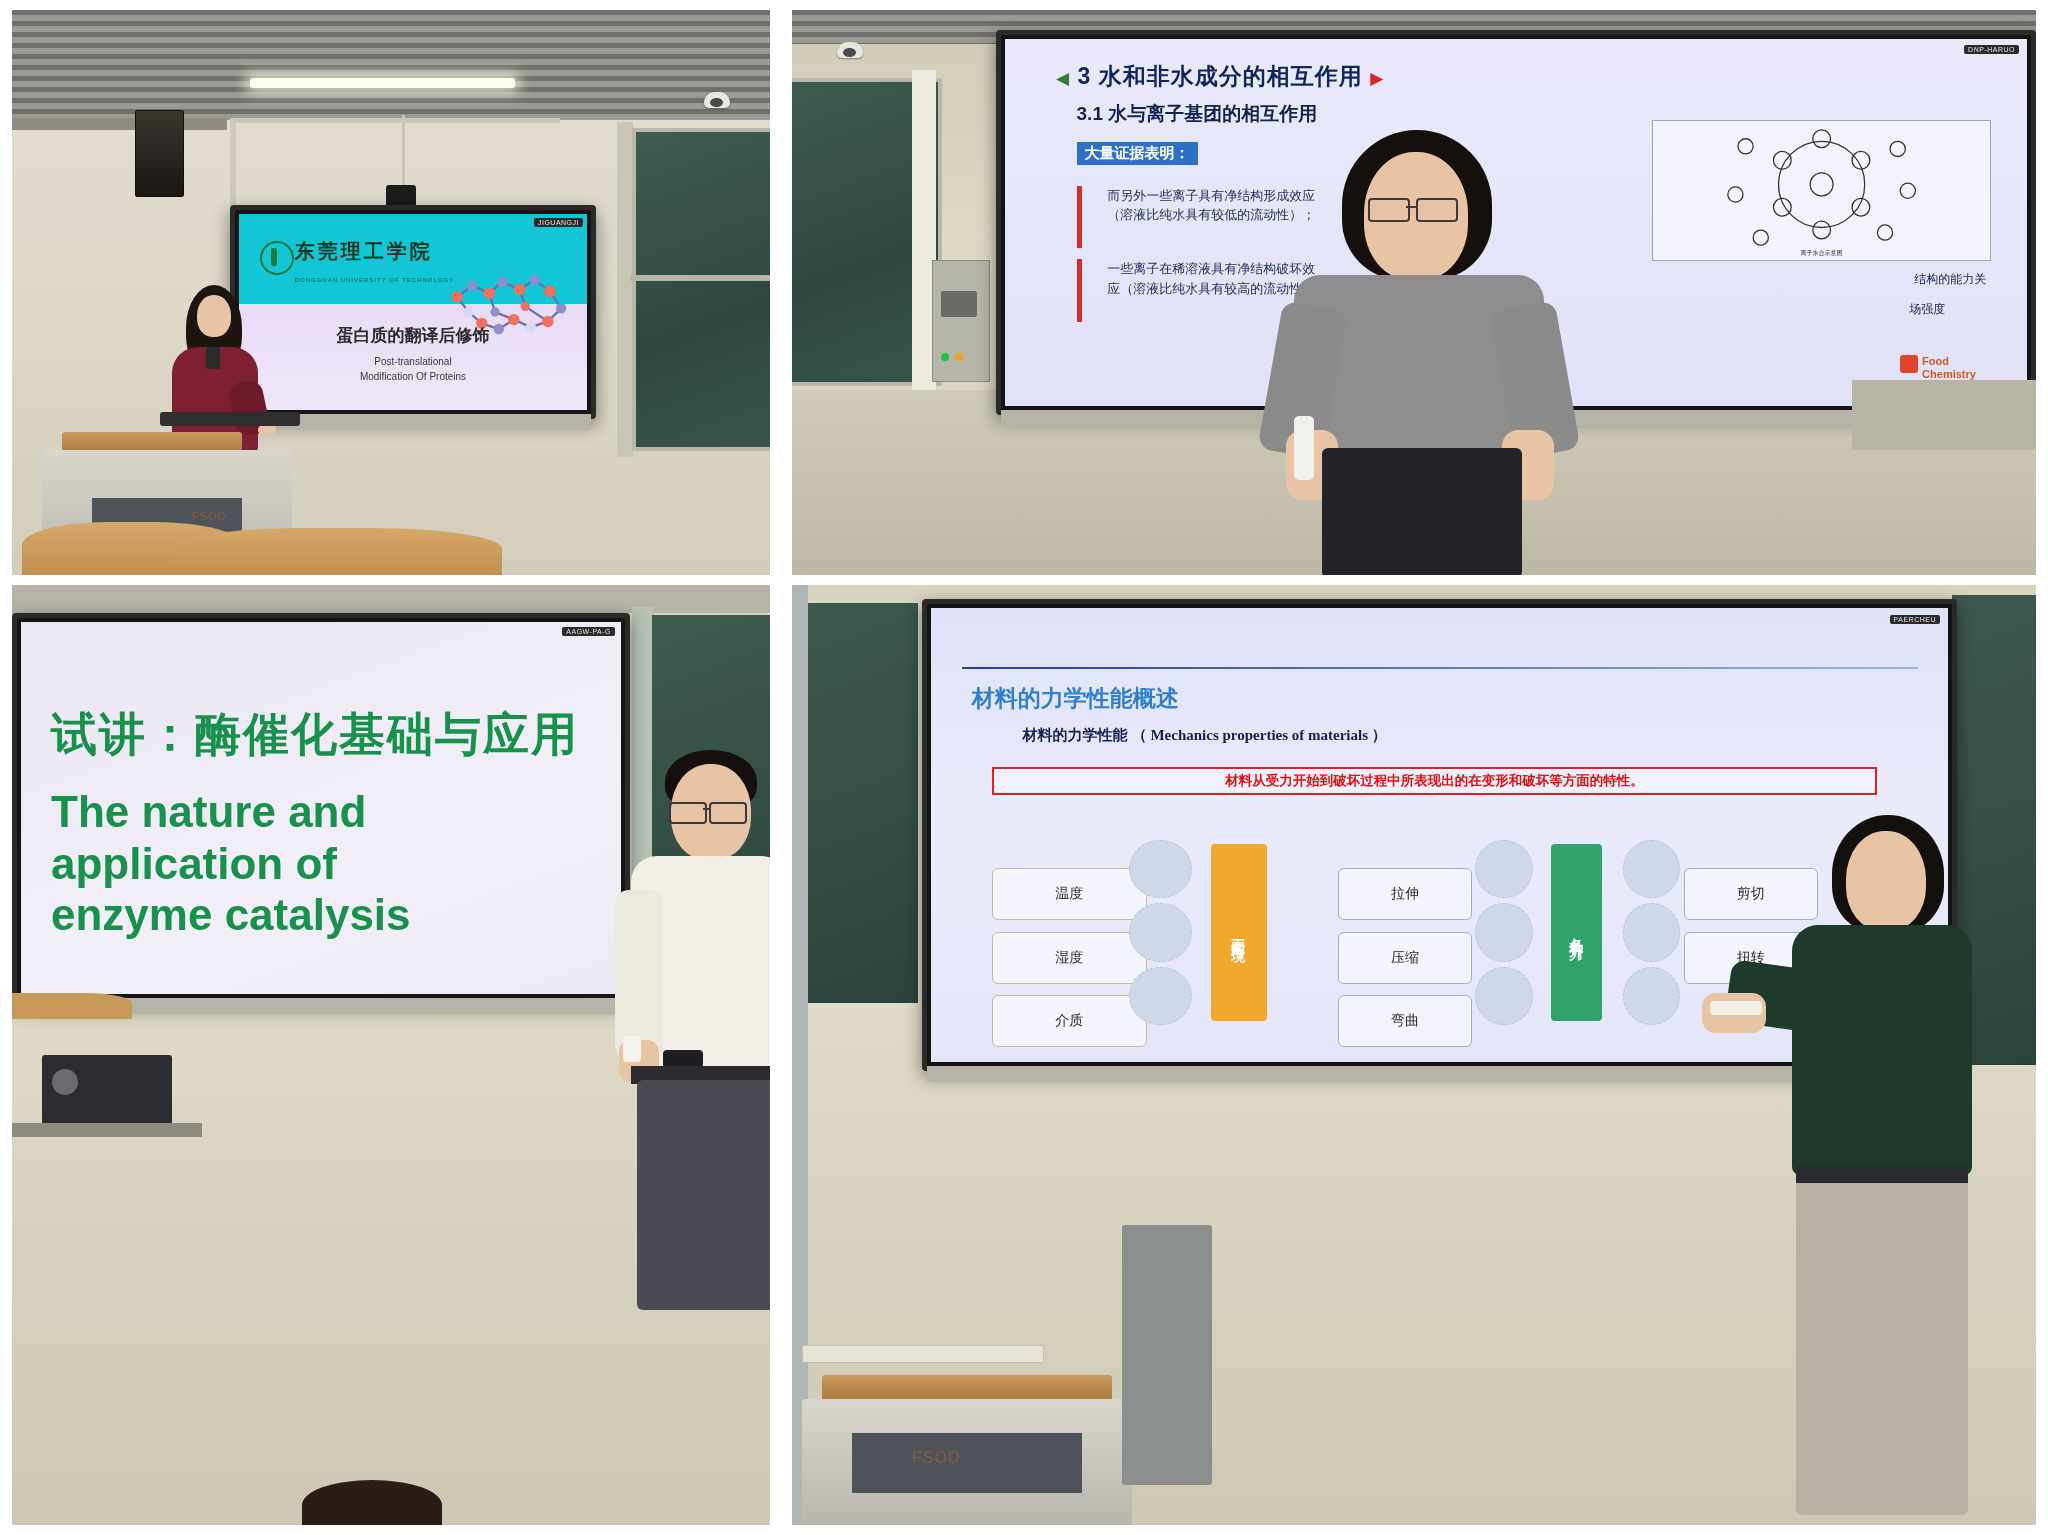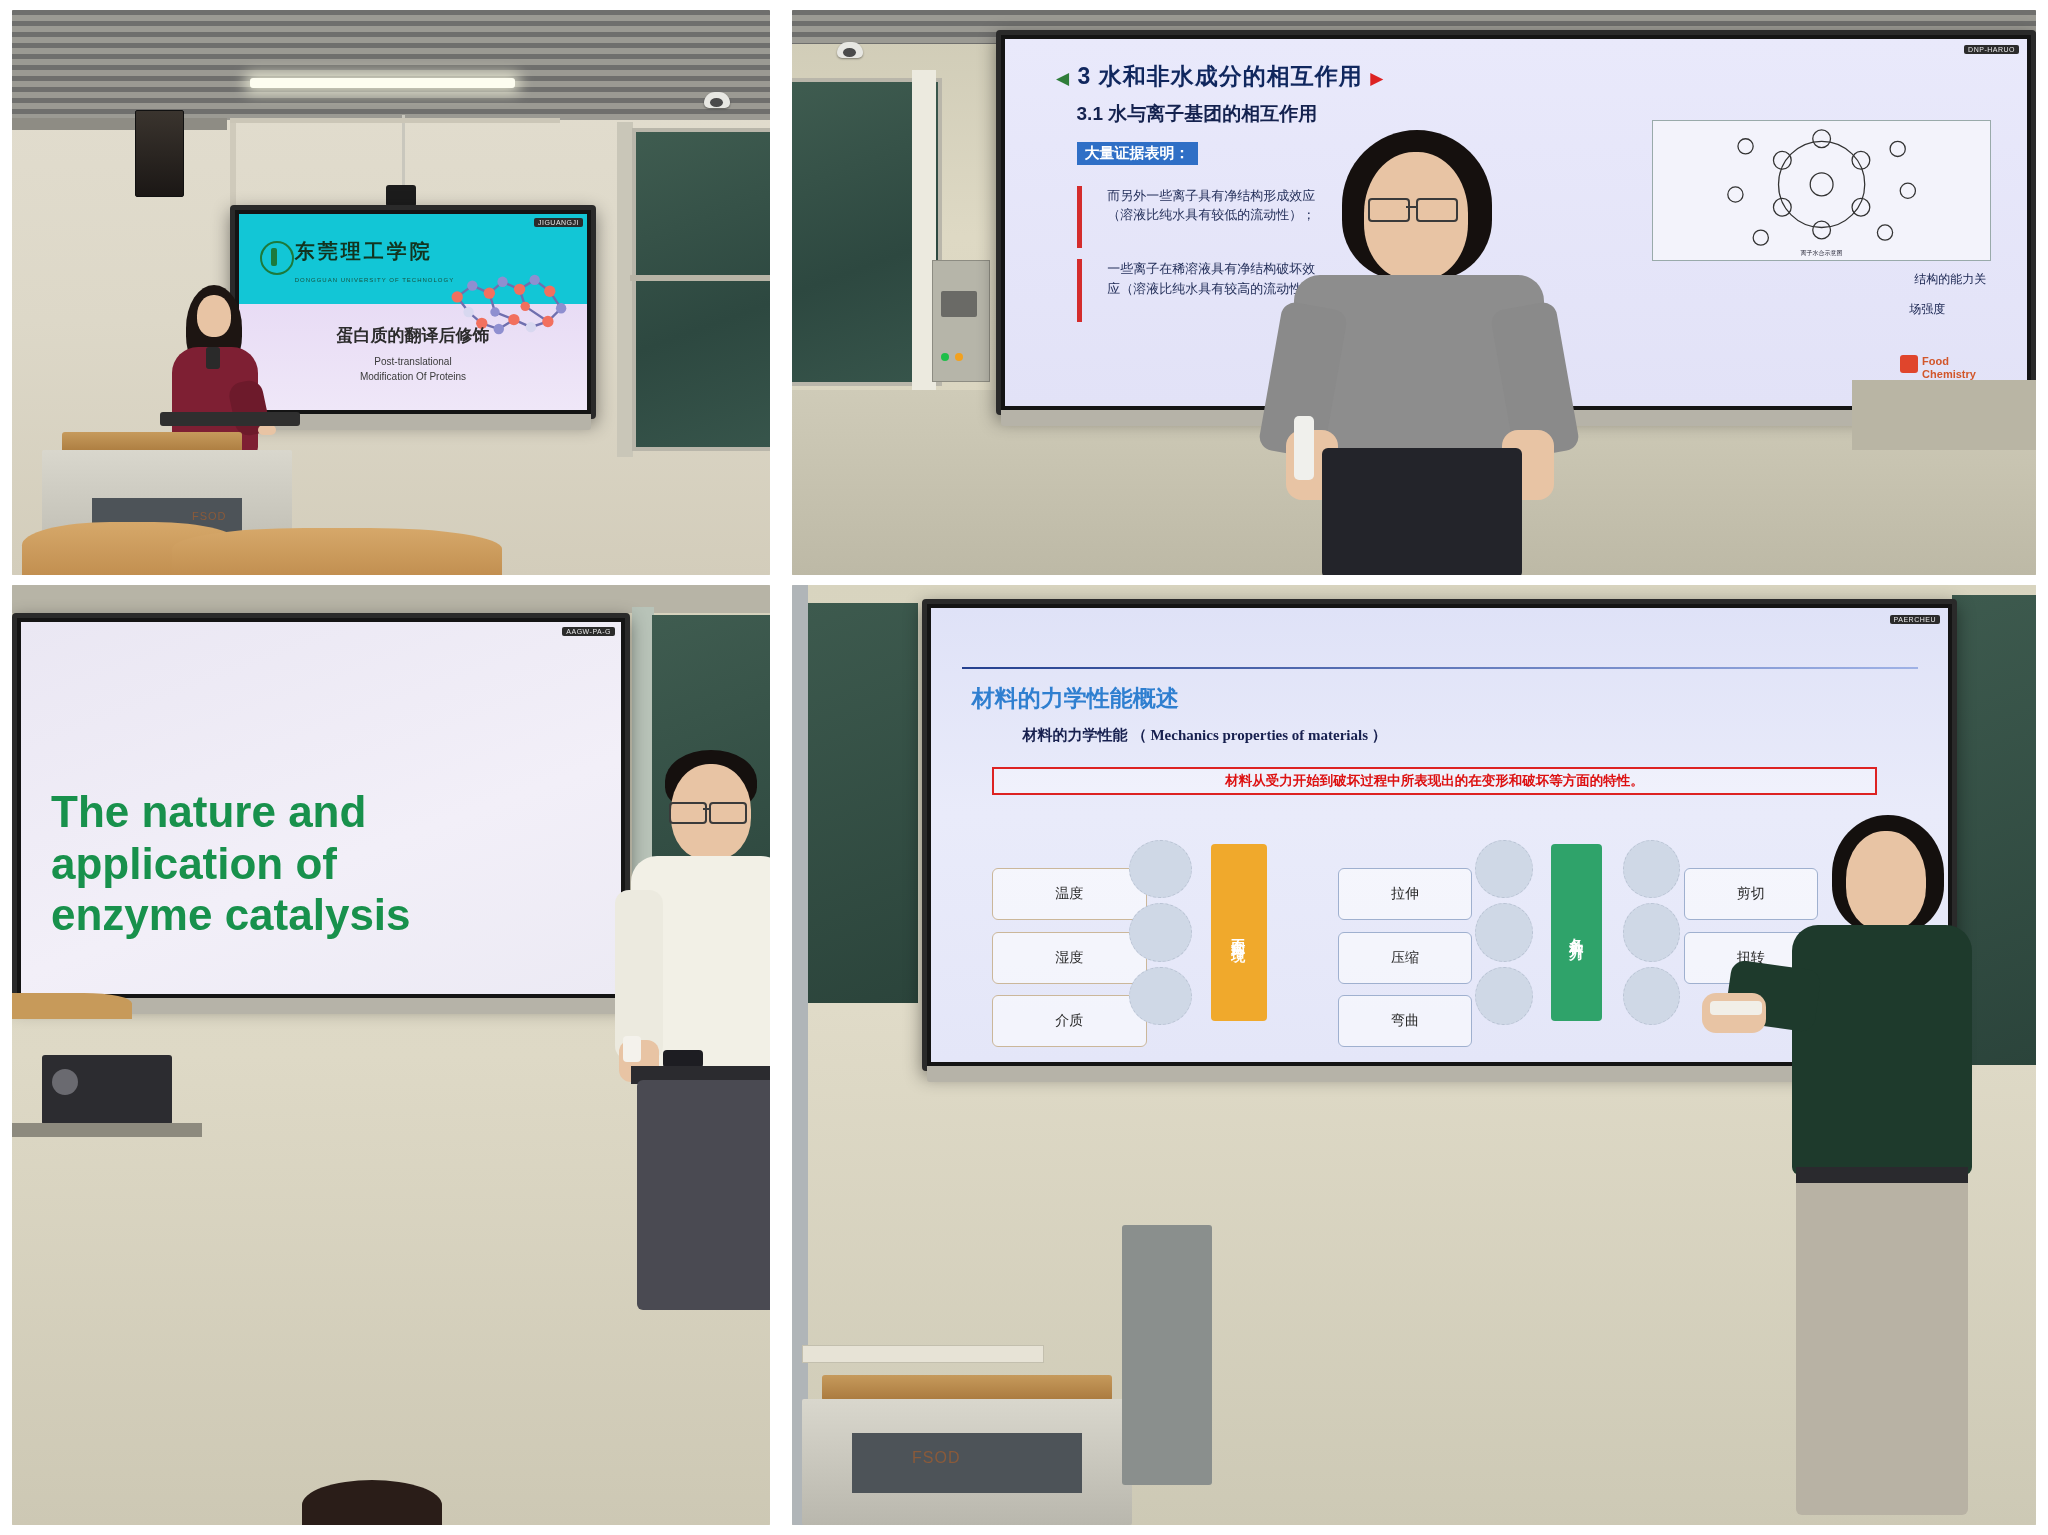--- a/index.html
+++ b/index.html
@@ -276,20 +276,21 @@
     <div class="photo" style="left:12px;top:0px;width:758px;height:940px;background:#d8d3c3;">
       <div class="wall" style="background:linear-gradient(180deg,#d6d2bd,#ded9c6 50%,#cdc8b4);"></div>
       <div style="position:absolute;left:0;top:0;right:0;height:28px;background:#b7b4a6;"></div>
       <div style="position:absolute;left:620px;top:22px;width:22px;height:330px;background:#b8c3b8;"></div>
       <div style="position:absolute;left:640px;top:30px;right:0;height:320px;background:linear-gradient(160deg,#3f5c50,#2c463d);"></div>
 
       <div class="screen" style="left:0px;top:28px;width:608px;height:380px;">
         <div class="screen-inner">
           <div class="slide bl-bg">
             <div class="badge" style="right:6px;top:5px;">AAGW-PA-G</div>
+            <div class="bl-cn">试讲：酶催化基础与应用</div>
             <div class="bl-en">
               <div>The nature and application of</div>
               <div>enzyme catalysis</div>
             </div>
           </div>
         </div>
         <div class="screen-chin"></div>
       </div>
 
       <div class="person" style="left:595px;top:165px;width:200px;height:560px;">

